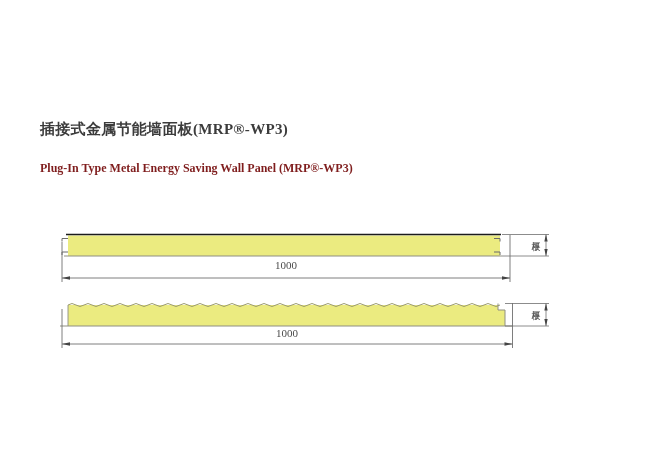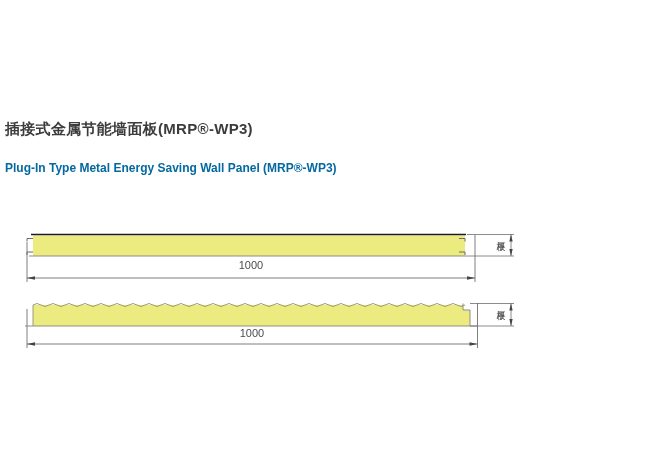--- a/index.html
+++ b/index.html
@@ -1,19 +1,19 @@
 <!DOCTYPE html>
 <html><head>
 <meta charset="utf-8">
 <style>
   html,body{margin:0;padding:0;background:#ffffff;}
   #page{position:relative;width:514px;height:476px;background:#ffffff;overflow:hidden;
-        font-family:Liberation Sans, sans-serif;}
+        font-family:Liberation Serif, serif;margin-left:35px;}
   .title-zh{position:absolute;left:5px;top:120px;font-size:15px;font-weight:700;color:#3c3c3c;letter-spacing:.3px;}
-  .title-en{position:absolute;left:5px;top:161px;font-size:12px;font-weight:700;color:#0369a1;}
+  .title-en{position:absolute;left:5px;top:161px;font-size:12px;font-weight:700;color:#7f1d1d;}
   .dim-label{position:absolute;width:100px;text-align:center;font-size:11px;color:#4c4c4c;}
   .dim1{left:201px;top:259px;}
   .dim2{left:202px;top:327px;}
   .thick-label{position:absolute;writing-mode:vertical-rl;text-orientation:upright;
                font-size:9px;line-height:1;color:#4c4c4c;letter-spacing:0;}
   .thick1{left:496px;top:235px;}
   .thick2{left:496px;top:304px;}
   svg{position:absolute;display:block;}
   #svg-panel1{left:0;top:225px;}
   #svg-panel2{left:0;top:295px;}

